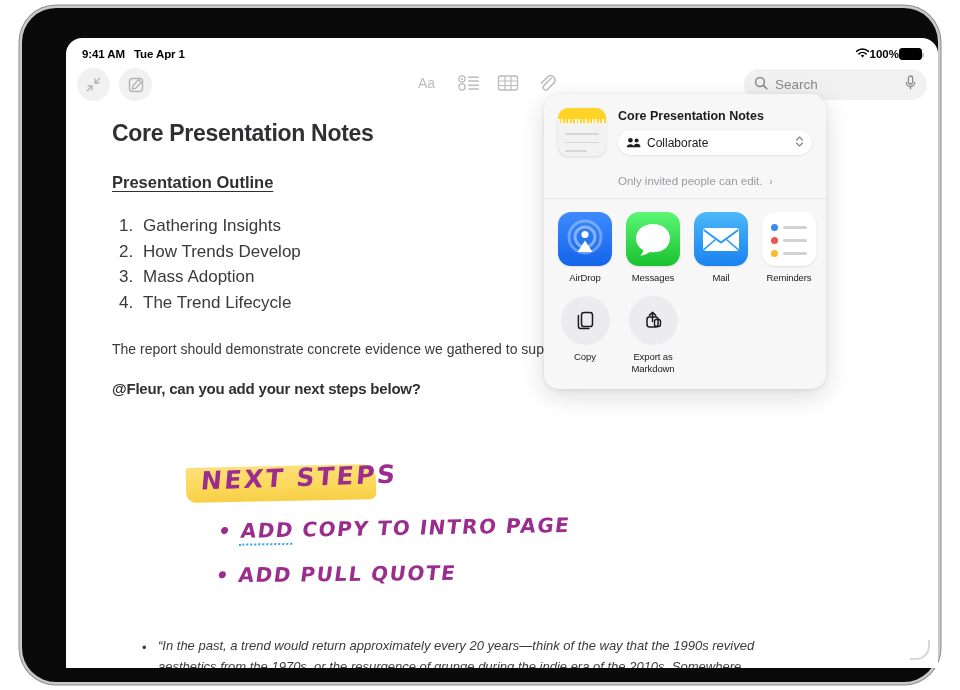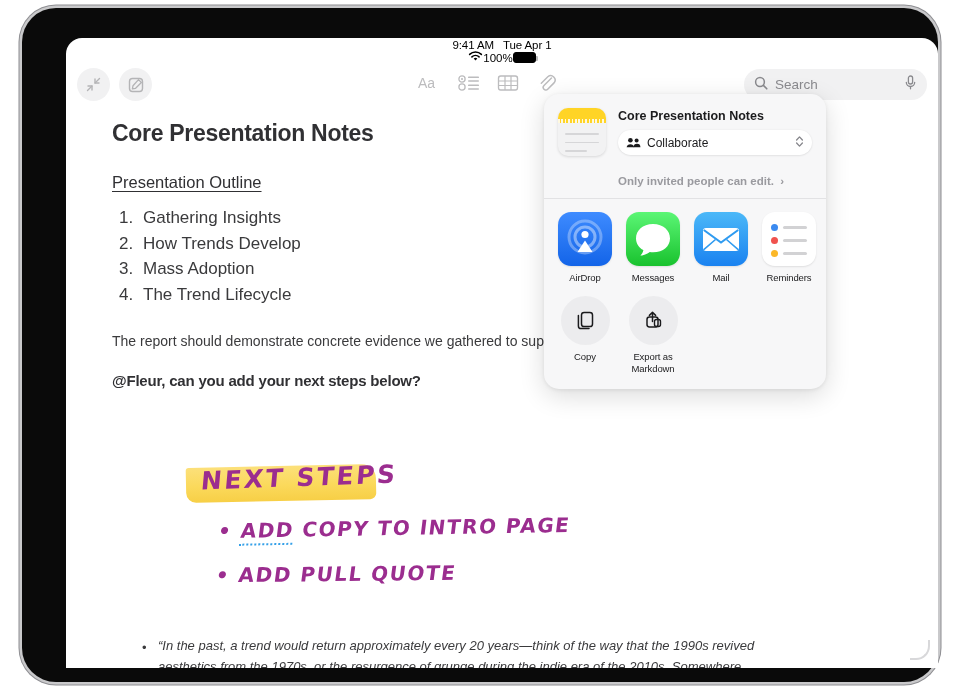--- a/index.html
+++ b/index.html
@@ -23,21 +23,21 @@
     width: 872px; height: 630px;
     background: #ffffff;
     border-radius: 16px 16px 0 0;
     overflow: hidden;
   }
 
   
   #status-bar {
     position: absolute; left: 0; top: 0; width: 100%; height: 26px;
     display: flex; align-items: center; justify-content: space-between;
-    padding: 1px 16px; font-size: 11.5px; font-weight: normal; color: #000; flex-direction: column;
+    padding: 16px 16px; font-size: 11.5px; font-weight: bold; color: #000;
   }
   .status-left { display: flex; align-items: center; gap: 9px; letter-spacing: -0.1px; }
   .status-right { display: flex; align-items: center; }
   .battery-shell {
     width: 23px; height: 11.5px; border-radius: 3px;
     border: 1px solid #000; position: relative; background: #000;
   }
   .battery-nub {
     position: absolute; right: -3px; top: 3.5px;
     width: 2px; height: 4.5px; background: #bbb; border-radius: 0 1px 1px 0;
@@ -79,23 +79,23 @@
   #doc {
     position: absolute; left: 0; top: 68px; width: 100%; bottom: 0;
     padding: 14px 46px 0 46px;
     color: #2b2b2d;
   }
   #doc-title {
     font-size: 23px; font-weight: bold; letter-spacing: -0.3px;
     color: #303033; margin-bottom: 26px;
   }
   #doc-heading {
-    font-size: 16.5px; font-weight: normal; color: #303033;
+    font-size: 16.5px; font-weight: bold; color: #303033;
     text-decoration: underline; text-underline-offset: 3px;
-    margin-bottom: 16px; display: inline-block;
+    margin-bottom: 24px; display: inline-block;
   }
   #outline-list {
     margin: 0 0 26px 26px; font-size: 17px; color: #3a3a3c;
   }
   #outline-list li { margin-bottom: 5.5px; padding-left: 5px; }
   #doc-paragraph {
     font-size: 14px; color: #3a3a3c; line-height: 1.5;
     margin-bottom: 20px; max-width: 640px;
   }
   #doc-mention {
@@ -194,21 +194,20 @@
   #collaborate-btn {
     display: flex; align-items: center; gap: 6px;
     background: #ffffff; border-radius: 13px;
     height: 25px; padding: 0 8px;
     box-shadow: 0 0.5px 2px rgba(0,0,0,0.13);
   }
   #collaborate-label { font-size: 12px; color: #1b1b1d; flex: 1; }
   #sheet-subtitle {
     font-size: 11.5px; color: #9a9a9f;
     padding: 9px 14px 0 74px;
-    font-weight: bold;
   }
   .sheet-divider {
     height: 1px; background: #e2e2e4; margin: 11px 0 0 0;
   }
 
   #app-row, #action-row {
     display: flex; padding: 13px 0 0 14px; gap: 14px;
   }
   .app-item { width: 54px; text-align: center; flex-shrink: 0; }
   .app-icon {

